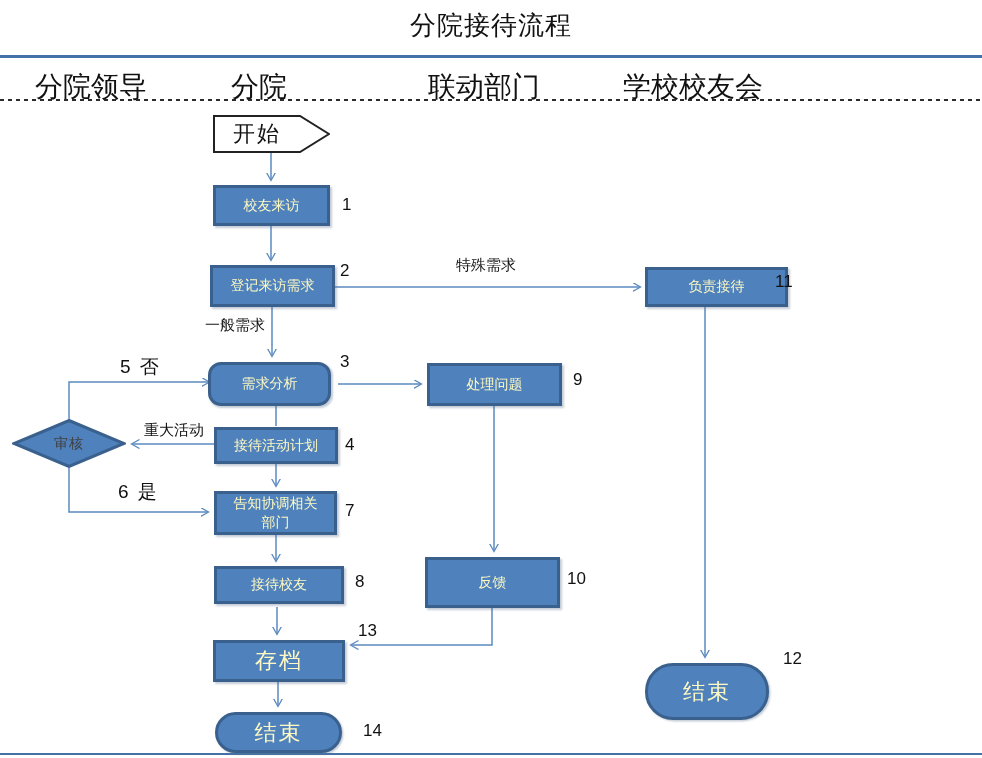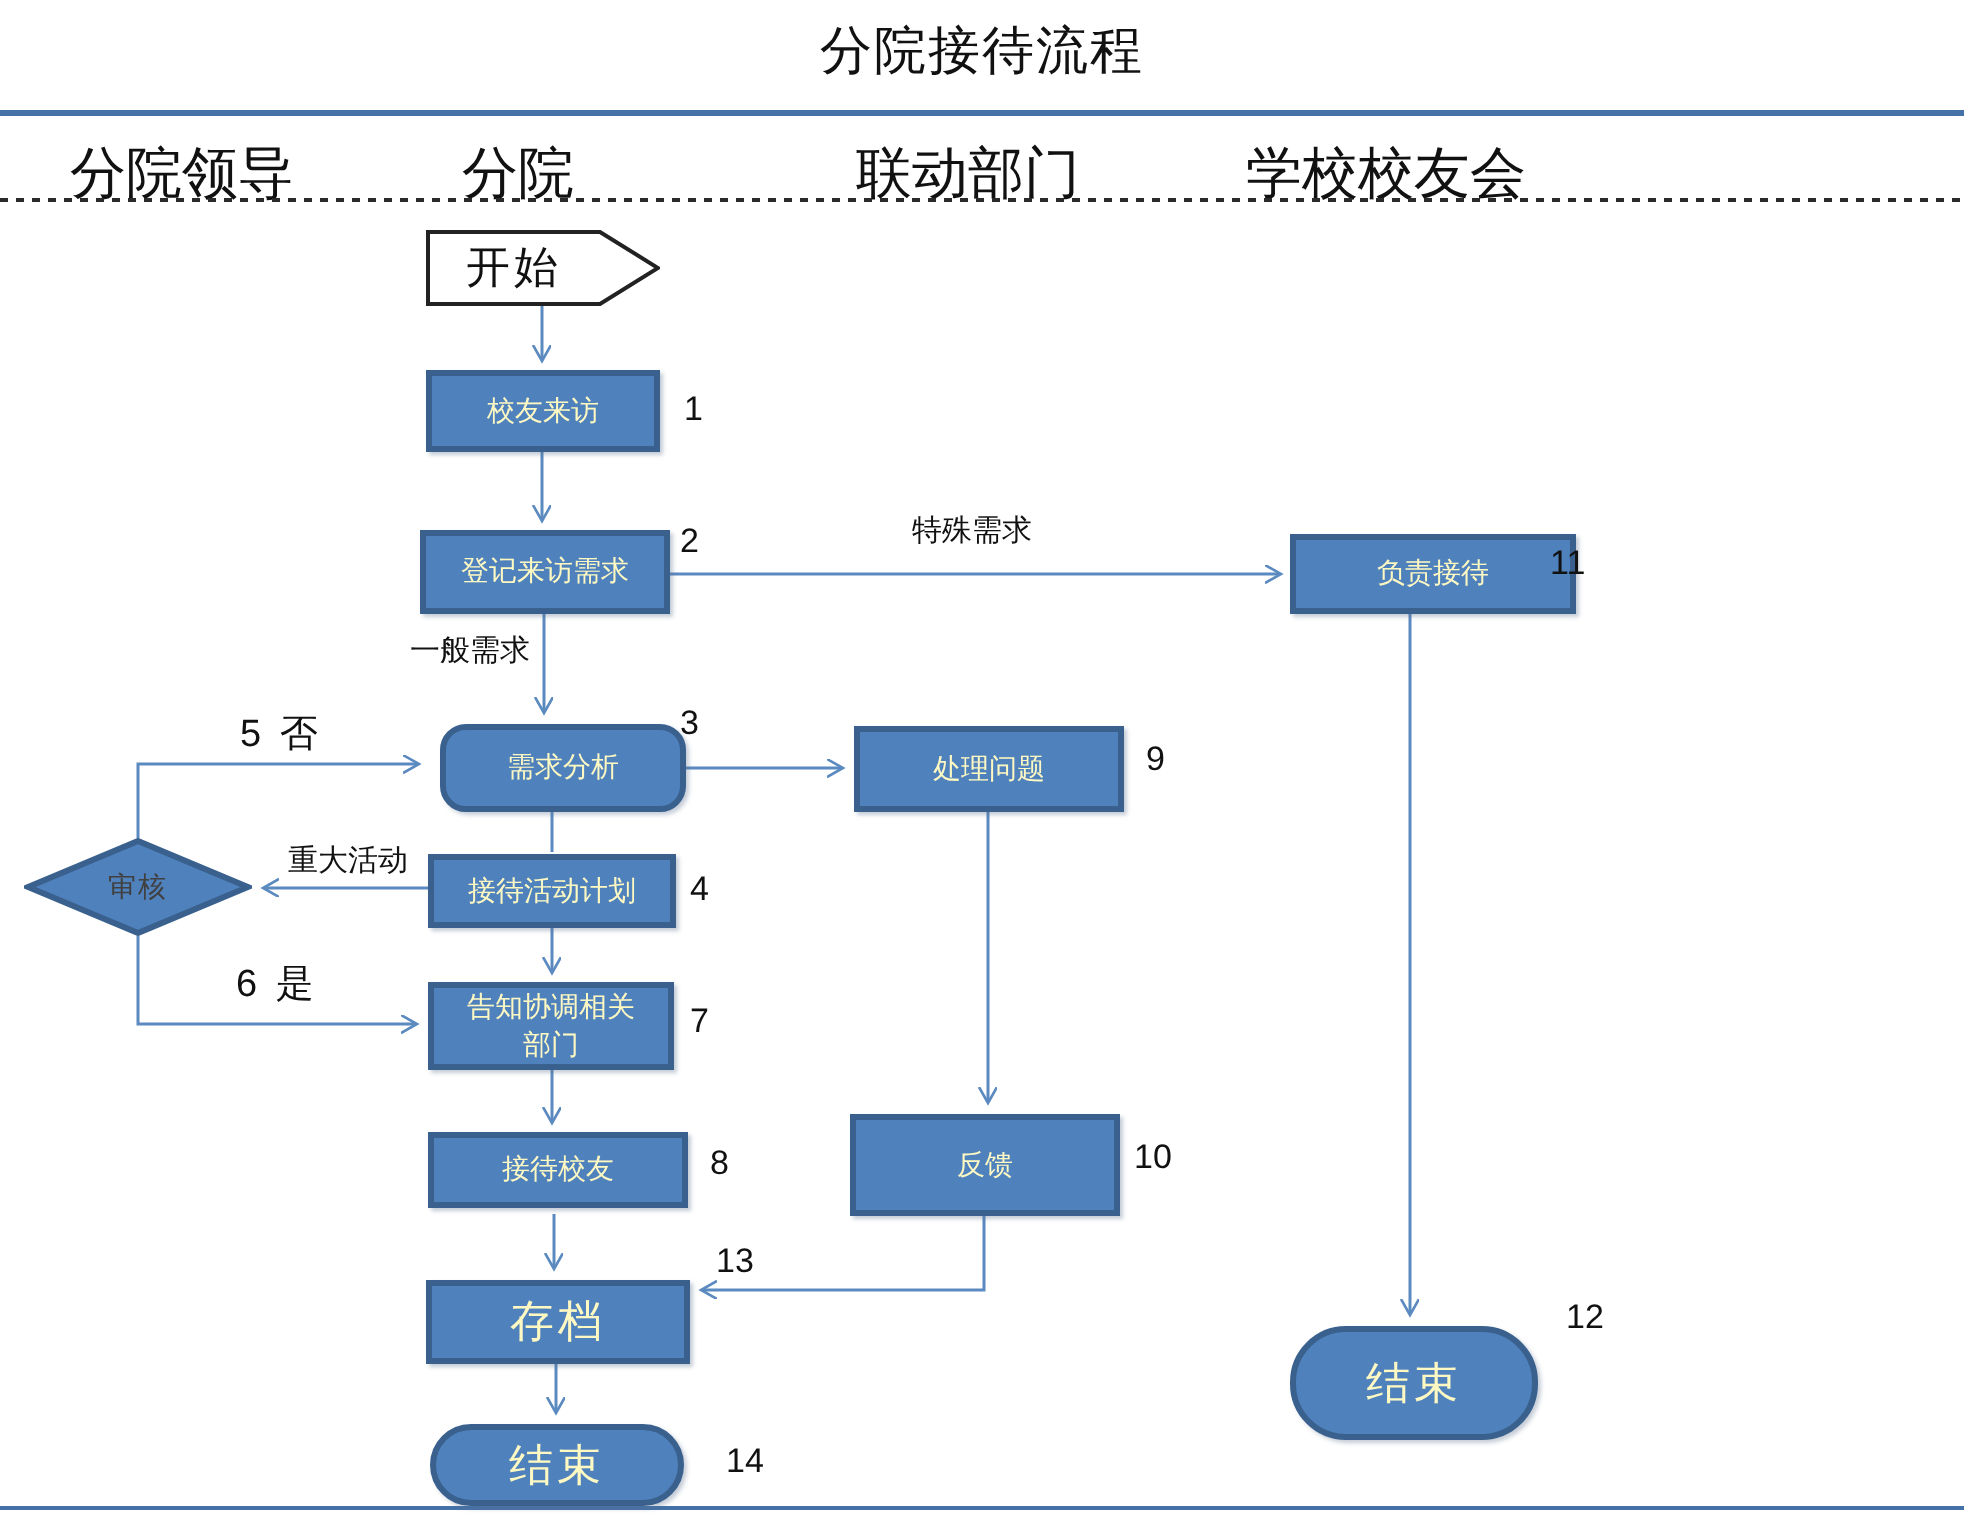--- a/index.html
+++ b/index.html
@@ -88,21 +88,21 @@
     </svg>
     <span class="shape-label">开始</span>
   </div>
 
   <div class="node" style="left:213px;top:185px;width:117px;height:41px">
     <span>校友来访</span>
   </div>
   <div class="node" style="left:210px;top:265px;width:125px;height:42px">
     <span>登记来访需求</span>
   </div>
-  <div class="node rounded" style="left:220px;top:362px;width:123px;height:44px">
+  <div class="node rounded" style="left:208px;top:362px;width:123px;height:44px">
     <span>需求分析</span>
   </div>
   <div class="node" style="left:214px;top:427px;width:124px;height:37px">
     <span>接待活动计划</span>
   </div>
 
   <div class="shape-wrap diamond-shape" style="left:12px;top:419px;width:114px;height:49px">
     <svg viewBox="0 0 114 49" preserveAspectRatio="none">
       <polygon points="57,1.5 112,24.5 57,47.5 2,24.5" fill="#4F81BD" stroke="#3A618E" stroke-width="3"></polygon>
     </svg>

